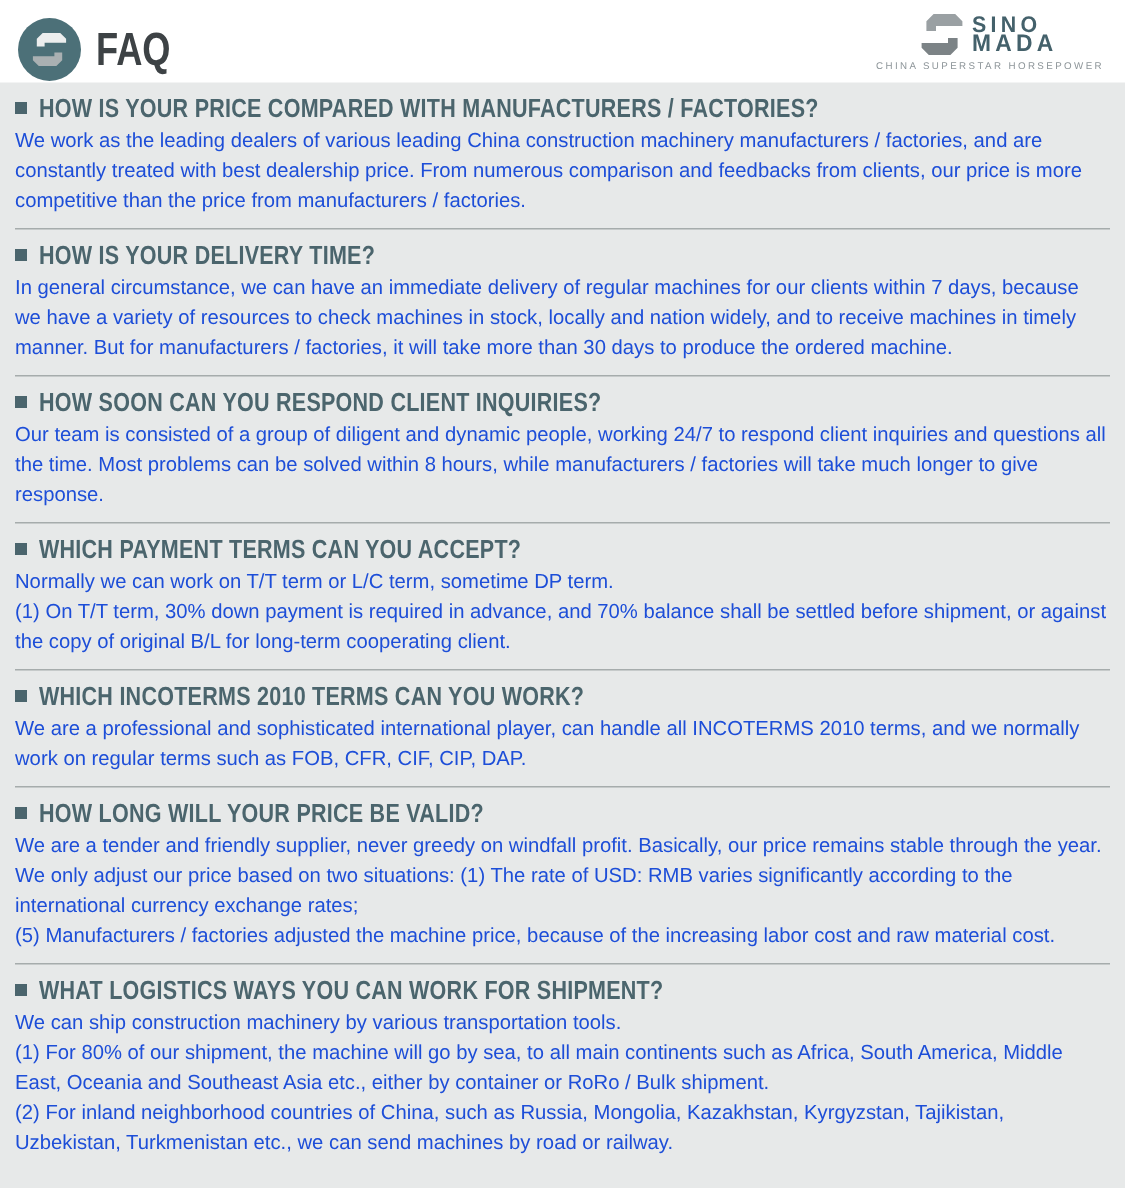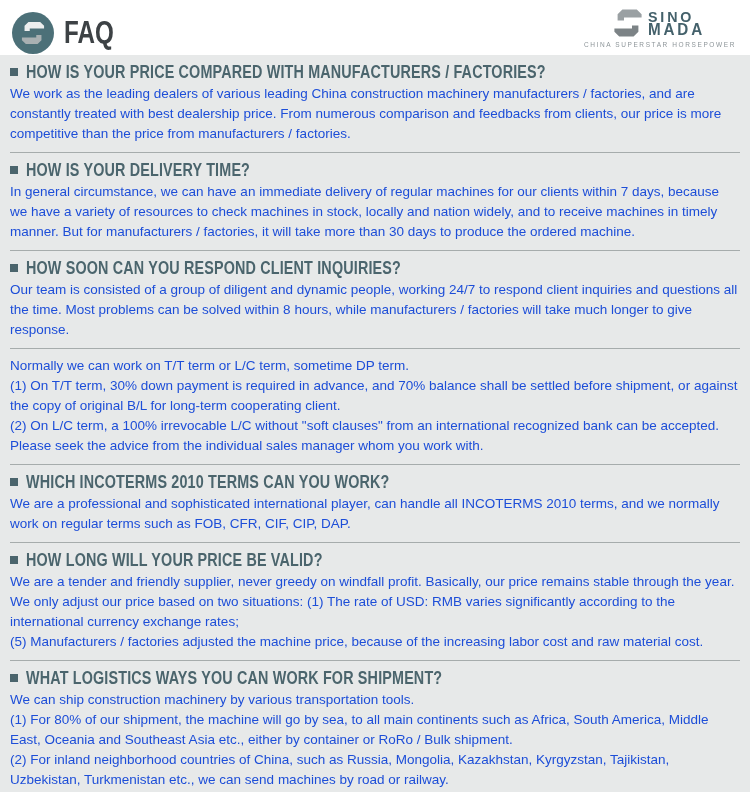--- a/index.html
+++ b/index.html
@@ -149,24 +149,27 @@
     <div class="faq-question-row">
       <span class="bullet"></span>
       <span class="faq-question-text">HOW SOON CAN YOU RESPOND CLIENT INQUIRIES?</span>
     </div>
     <div class="faq-answer">
         <p class="faq-paragraph">Our team is consisted of a group of diligent and dynamic people, working 24/7 to respond client inquiries and questions all the time. Most problems can be solved within 8 hours, while manufacturers / factories will take much longer to give response.</p>
       </div>
   </div>
 
   <div class="faq-section">
+    <div class="faq-question-row">
+      <span class="bullet"></span>
+      <span class="faq-question-text">WHICH PAYMENT TERMS CAN YOU ACCEPT?</span>
+    </div>
     <div class="faq-answer">
         <p class="faq-paragraph">Normally we can work on T/T term or L/C term, sometime DP term.</p>
         <p class="faq-paragraph">(1) On T/T term, 30% down payment is required in advance, and 70% balance shall be settled before shipment, or against the copy of original B/L for long-term cooperating client.</p>
-        <p class="faq-paragraph">(2) On L/C term, a 100% irrevocable L/C without "soft clauses" from an international recognized bank can be accepted. Please seek the advice from the individual sales manager whom you work with.</p>
       </div>
   </div>
 
   <div class="faq-section">
     <div class="faq-question-row">
       <span class="bullet"></span>
       <span class="faq-question-text">WHICH INCOTERMS 2010 TERMS CAN YOU WORK?</span>
     </div>
     <div class="faq-answer">
         <p class="faq-paragraph">We are a professional and sophisticated international player, can handle all INCOTERMS 2010 terms, and we normally work on regular terms such as FOB, CFR, CIF, CIP, DAP.</p>

